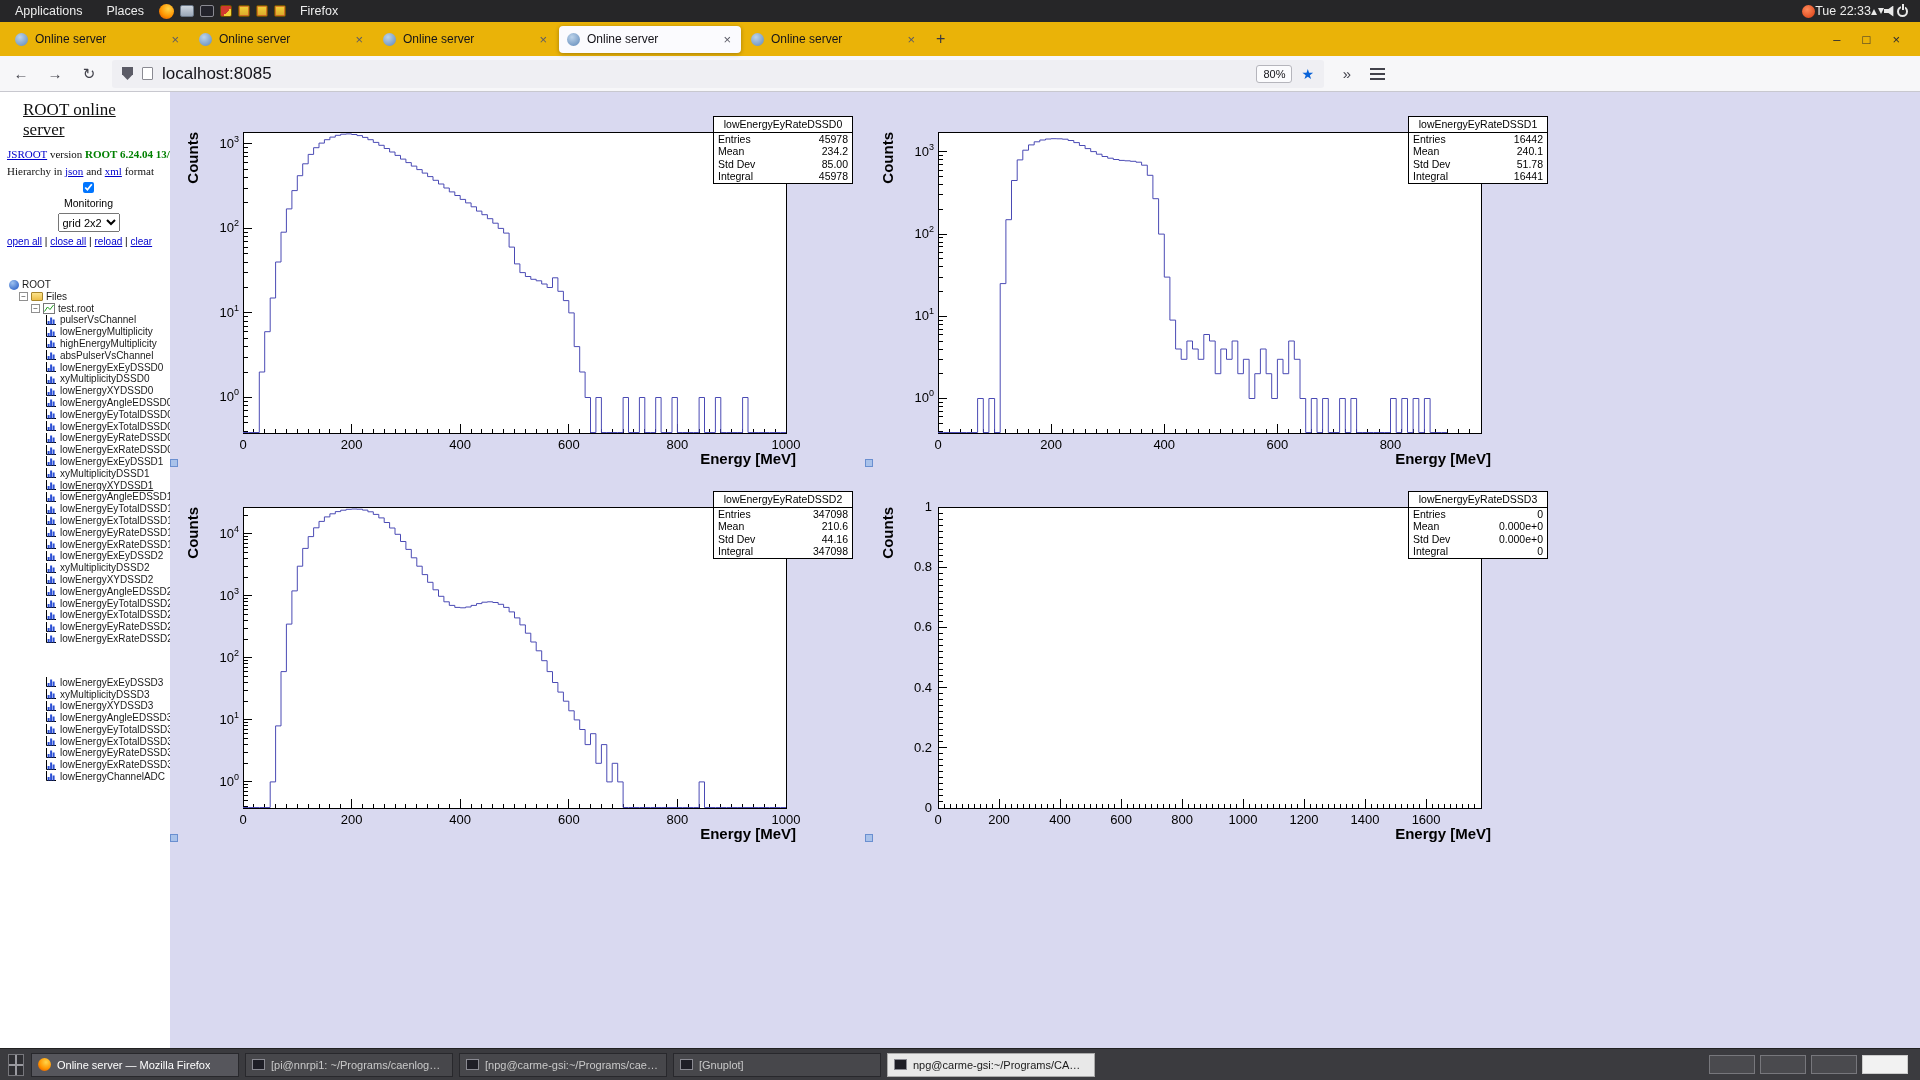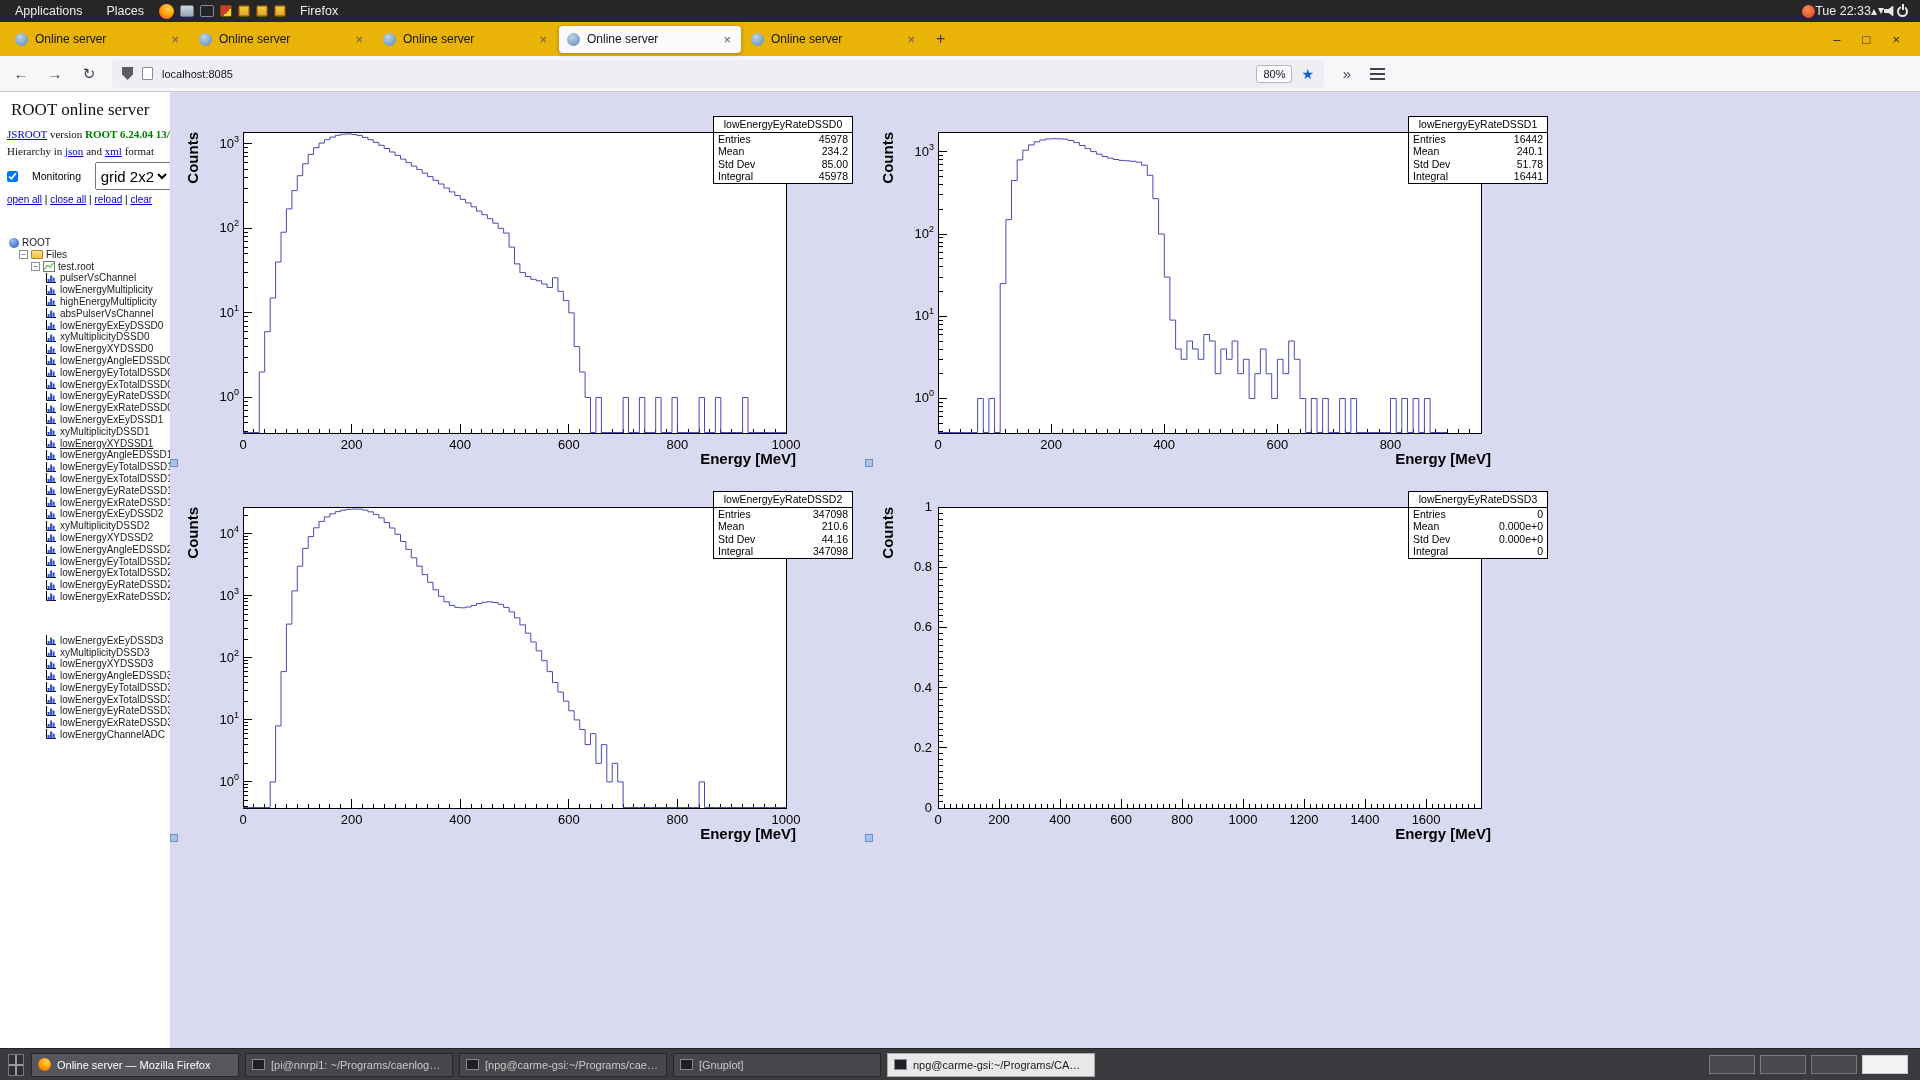--- a/index.html
+++ b/index.html
@@ -50,39 +50,39 @@
 
   
   #navbar { height:36px; background:#f7f7f9; border-bottom:1px solid #c8c8cf;
             display:flex; align-items:center; padding:0 10px; gap:12px; }
   .nav-icon { font-size:15px; color:#43434c; width:22px; text-align:center; }
   #urlbar { width:1212px; height:28px; background:#efeff3; border-radius:3px;
             display:flex; align-items:center; padding:0 10px; gap:9px; }
   .shield-icon { width:11px; height:13px; background:#5b5b66;
        clip-path:polygon(0 0,100% 0,100% 55%,50% 100%,0 55%); }
   .doc-icon { width:11px; height:13px; background:#fff; border:1px solid #8a8a92; border-radius:1px; }
-  #url-text { flex:1; font-size:11px; color:#15141a; }
+  #url-text { flex:1; font-size:17px; color:#15141a; }
   #zoom-badge { font-size:11px; color:#15141a; border:1px solid #b5b5bc; border-radius:3px;
                 padding:2px 6px; background:#fbfbfd; }
   #star { color:#0a63d8; font-size:14px; }
   .hamburger { width:15px; height:2px; background:#43434c; position:relative; margin-right:8px; }
   .hamburger::before, .hamburger::after { content:""; position:absolute; left:0; width:15px; height:2px; background:#43434c; }
   .hamburger::before { top:-5px; } .hamburger::after { top:5px; }
 
   
   #content { display:flex; height:956px; }
   #sidebar { width:170px; background:#fff; padding:6px 0 0 7px; overflow:hidden; flex:none; }
-  .page-title { font-family:"Liberation Serif", serif; font-size:17px; margin:2px 4px 8px; color:#101010; }
+  .page-title { font-family:"Liberation Serif", serif; font-size:17px; margin:2px 16px 8px; color:#101010;text-decoration:underline; }
   .side-line { font-family:"Liberation Serif", serif; font-size:11px; margin-bottom:5px;
                white-space:nowrap; overflow:hidden; color:#101010; }
   .link { color:#0000cc; text-decoration:underline; cursor:pointer; }
   .version-green { color:#008000; font-weight:bold; }
-  .monitor-row { display:flex; align-items:center; gap:14px; font-size:10.5px; margin:3px 0 4px; }
+  .monitor-row { display:flex; align-items:center; gap:4px; font-size:10.5px; margin:3px 0 4px;flex-direction:column; }
   .monitor-row input { width:11px; height:11px; }
-  .monitor-row select { font-size:15px; height:28px;text-align:right; }
+  .monitor-row select { font-size:11px; height:19px; }
   .actions-row { font-size:10px; margin-bottom:6px; white-space:nowrap; }
   #tree { font-size:10px; color:#1a1a1a; }
   .tree-row { display:flex; align-items:center; gap:3px; line-height:11.8px; height:11.8px;
               white-space:nowrap; overflow:hidden; }
   .expander { width:9px; height:9px; border:1px solid #909090; background:#fff; color:#333;
               font-size:8px; line-height:7px; text-align:center; flex:none; }
   .ball-icon { width:10px; height:10px; border-radius:50%; flex:none;
                background:radial-gradient(circle at 35% 30%, #9ec2f0, #1a52c0); }
   .folder-icon { width:12px; height:9px; background:linear-gradient(#fbe28a,#edbf4a);
                  border:1px solid #a8862a; border-radius:1px; flex:none; }

